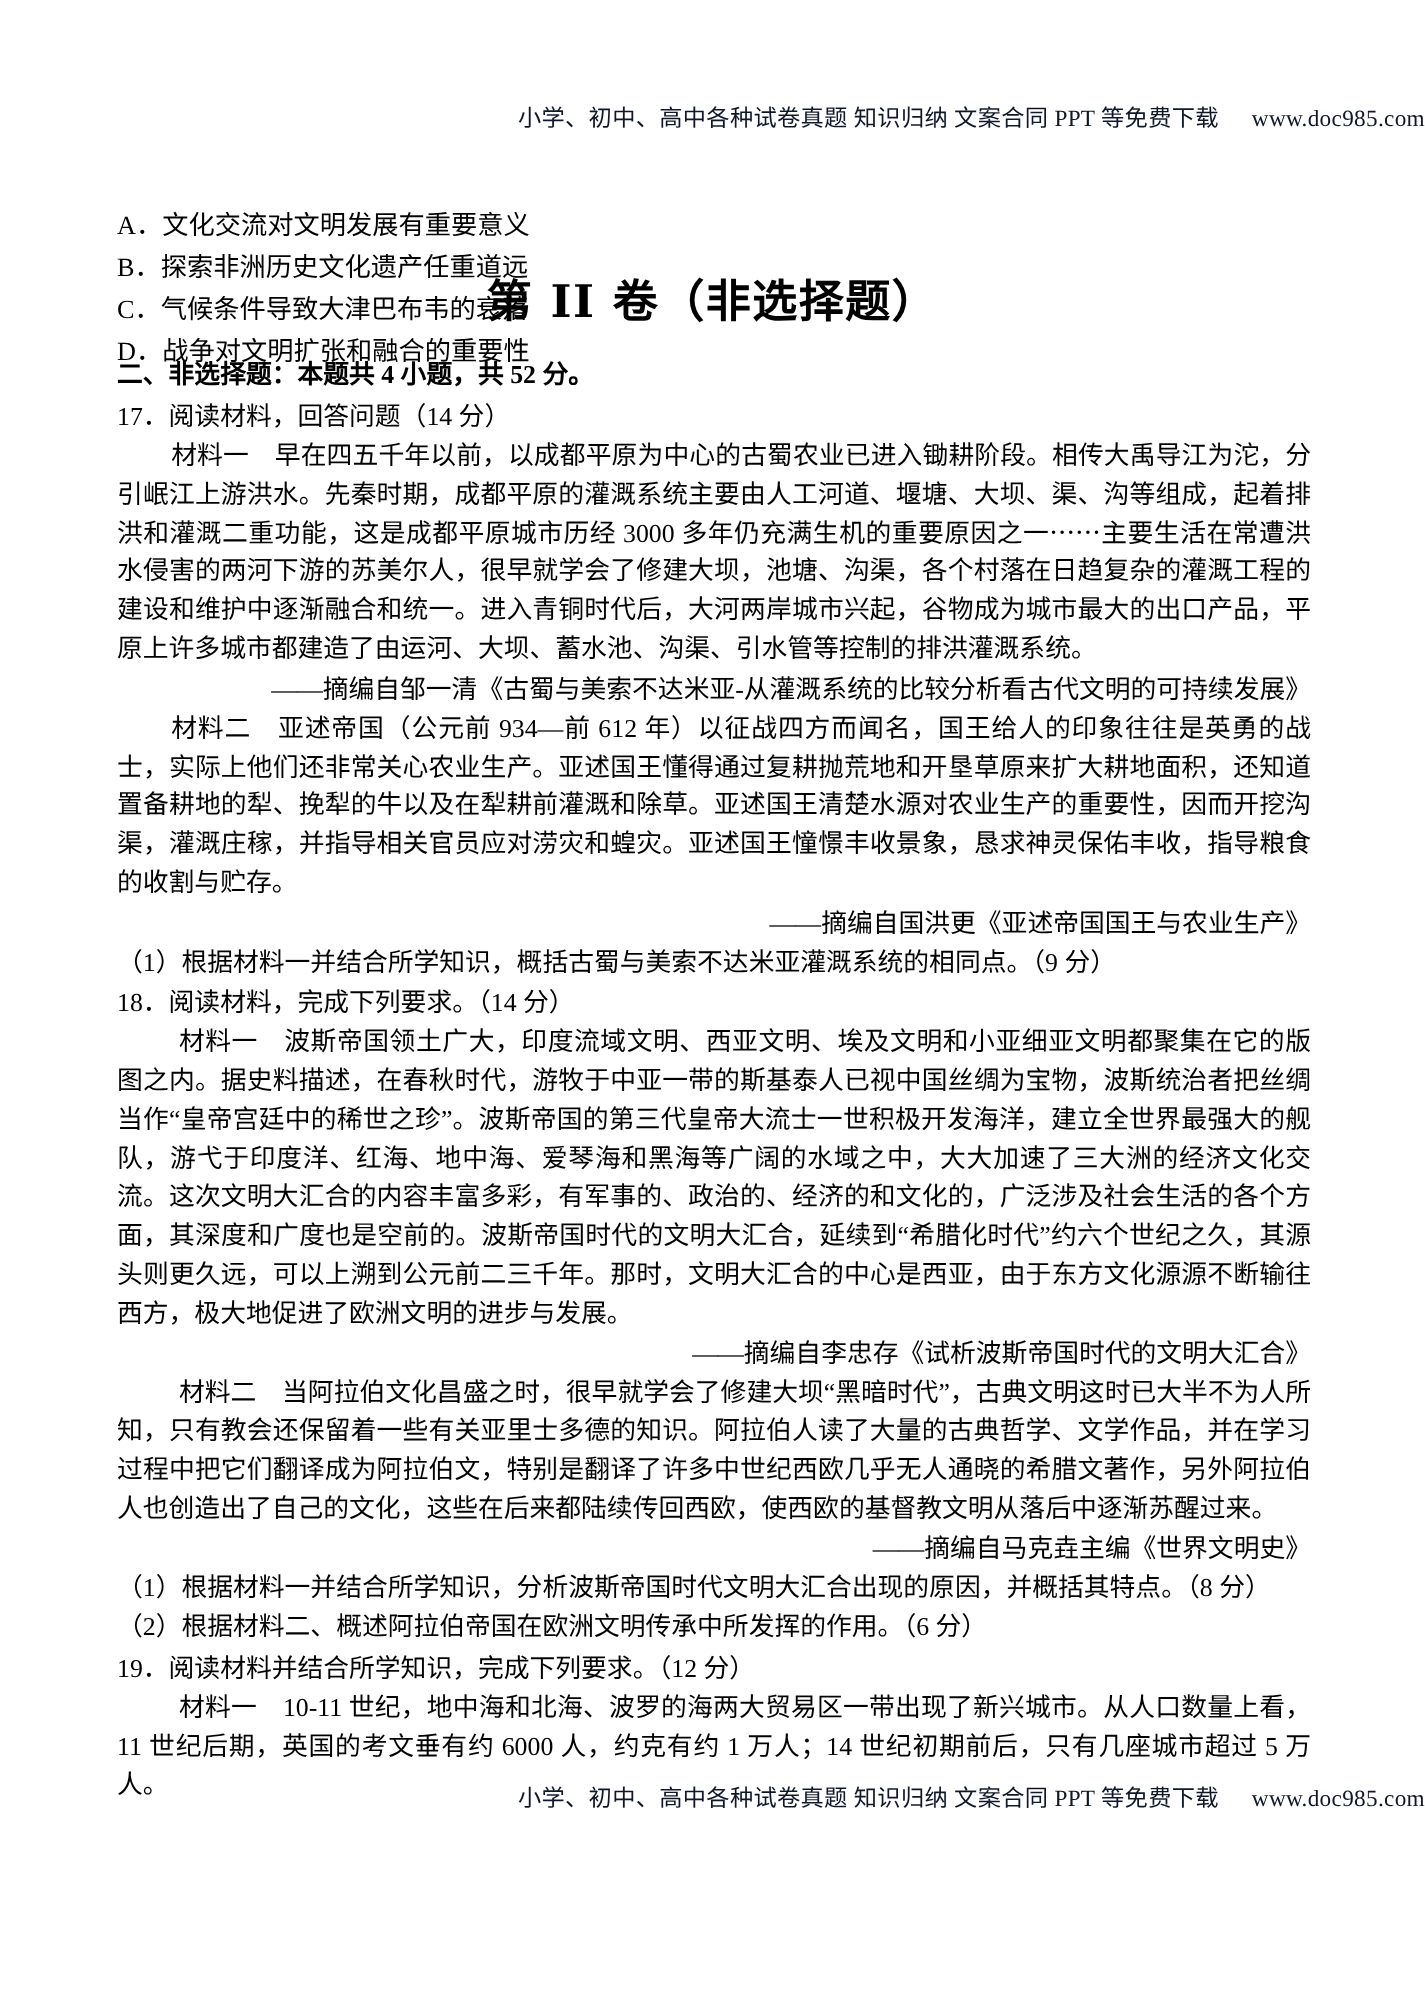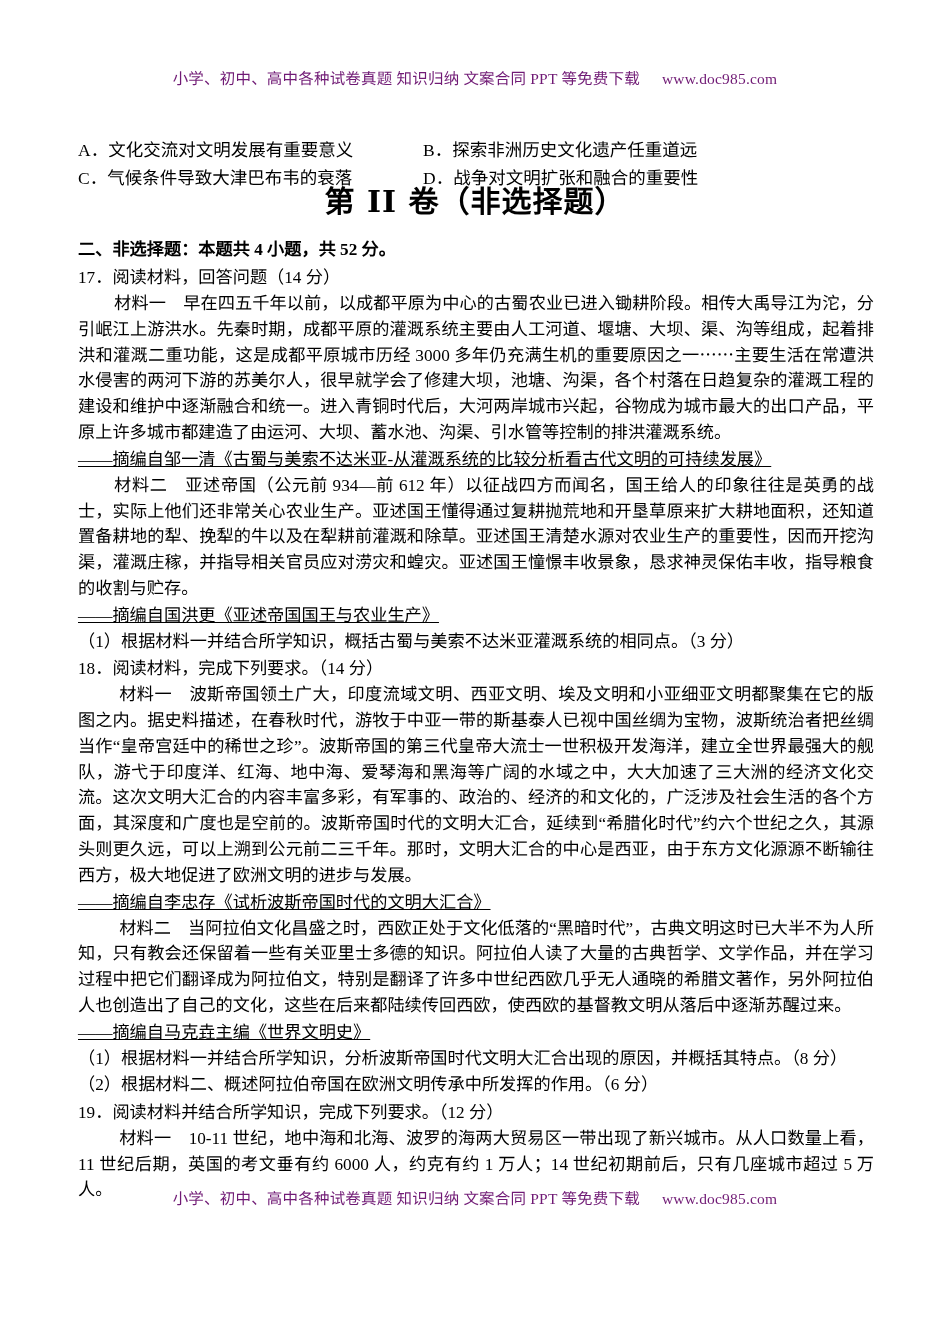--- a/index.html
+++ b/index.html
@@ -20,24 +20,24 @@
     background: #ffffff;
     box-sizing: border-box;
     overflow: hidden;
   }
 
   
   .watermark {
     position: absolute;
     left: 0;
     width: 950px;
-    text-align: center;
+    text-align: right;
     font-family: "Liberation Serif", "DejaVu Serif", serif;
     font-size: 15.5px;
-    color: #701a75;
+    color: #0f172a;
     letter-spacing: 0.2px;
     white-space: nowrap;
   }
   .watermark .wm-url {
     margin-left: 22px;
     font-family: "Liberation Serif", "DejaVu Serif", serif;
   }
   .watermark-top { top: 66px; }
   .watermark-bottom { top: 1186px; }
 
@@ -46,20 +46,21 @@
     position: absolute;
     left: 78px;
     top: 136px;
     width: 794px;
     font-size: 17.5px;
     line-height: 28px;
   }
   .opt-row {
     display: flex;
     white-space: nowrap;
+    flex-direction: column;
   }
   .opt-cell {
     display: block;
   }
   .opt-cell.left { width: 345px; }
   .opt-label {
     font-family: "Liberation Serif", "DejaVu Serif", serif;
   }
 
   
@@ -100,23 +101,23 @@
     white-space: nowrap;
   }
   .material {
     text-align: justify;
     text-justify: inter-ideograph;
     text-indent: 2.1em;
     line-height: 25.8px;
   }
   .material.indent-wide { text-indent: 2.4em; }
   .source {
+    text-align: right;
     line-height: 27px;
     white-space: nowrap;
-    text-decoration: underline;
   }
   .sub-q {
     line-height: 26.5px;
     white-space: nowrap;
   }
 </style>
 </head>
 <body>
 
 <div class="page">
@@ -140,26 +141,26 @@
 
   <div class="body-flow">
 
     <p class="sec-head">二、非选择题：本题共 4 小题，共 52 分。</p>
 
     <p class="q-line">17．阅读材料，回答问题（14 分）</p>
     <p class="material">材料一　早在四五千年以前，以成都平原为中心的古蜀农业已进入锄耕阶段。相传大禹导江为沱，分引岷江上游洪水。先秦时期，成都平原的灌溉系统主要由人工河道、堰塘、大坝、渠、沟等组成，起着排洪和灌溉二重功能，这是成都平原城市历经 3000 多年仍充满生机的重要原因之一⋯⋯主要生活在常遭洪水侵害的两河下游的苏美尔人，很早就学会了修建大坝，池塘、沟渠，各个村落在日趋复杂的灌溉工程的建设和维护中逐渐融合和统一。进入青铜时代后，大河两岸城市兴起，谷物成为城市最大的出口产品，平原上许多城市都建造了由运河、大坝、蓄水池、沟渠、引水管等控制的排洪灌溉系统。</p>
     <p class="source">——摘编自邹一清《古蜀与美索不达米亚-从灌溉系统的比较分析看古代文明的可持续发展》</p>
     <p class="material">材料二　亚述帝国（公元前 934—前 612 年）以征战四方而闻名，国王给人的印象往往是英勇的战士，实际上他们还非常关心农业生产。亚述国王懂得通过复耕抛荒地和开垦草原来扩大耕地面积，还知道置备耕地的犁、挽犁的牛以及在犁耕前灌溉和除草。亚述国王清楚水源对农业生产的重要性，因而开挖沟渠，灌溉庄稼，并指导相关官员应对涝灾和蝗灾。亚述国王憧憬丰收景象，恳求神灵保佑丰收，指导粮食的收割与贮存。</p>
     <p class="source">——摘编自国洪更《亚述帝国国王与农业生产》</p>
-    <p class="sub-q">（1）根据材料一并结合所学知识，概括古蜀与美索不达米亚灌溉系统的相同点。（3 分）</p>
+    <p class="sub-q">（1）根据材料一并结合所学知识，概括古蜀与美索不达米亚灌溉系统的相同点。（9 分）</p>
 
     <p class="q-line">18．阅读材料，完成下列要求。（14 分）</p>
     <p class="material indent-wide">材料一　波斯帝国领土广大，印度流域文明、西亚文明、埃及文明和小亚细亚文明都聚集在它的版图之内。据史料描述，在春秋时代，游牧于中亚一带的斯基泰人已视中国丝绸为宝物，波斯统治者把丝绸当作“皇帝宫廷中的稀世之珍”。波斯帝国的第三代皇帝大流士一世积极开发海洋，建立全世界最强大的舰队，游弋于印度洋、红海、地中海、爱琴海和黑海等广阔的水域之中，大大加速了三大洲的经济文化交流。这次文明大汇合的内容丰富多彩，有军事的、政治的、经济的和文化的，广泛涉及社会生活的各个方面，其深度和广度也是空前的。波斯帝国时代的文明大汇合，延续到“希腊化时代”约六个世纪之久，其源头则更久远，可以上溯到公元前二三千年。那时，文明大汇合的中心是西亚，由于东方文化源源不断输往西方，极大地促进了欧洲文明的进步与发展。</p>
     <p class="source">——摘编自李忠存《试析波斯帝国时代的文明大汇合》</p>
-    <p class="material indent-wide">材料二　当阿拉伯文化昌盛之时，西欧正处于文化低落的“黑暗时代”，古典文明这时已大半不为人所知，只有教会还保留着一些有关亚里士多德的知识。阿拉伯人读了大量的古典哲学、文学作品，并在学习过程中把它们翻译成为阿拉伯文，特别是翻译了许多中世纪西欧几乎无人通晓的希腊文著作，另外阿拉伯人也创造出了自己的文化，这些在后来都陆续传回西欧，使西欧的基督教文明从落后中逐渐苏醒过来。</p>
+    <p class="material indent-wide">材料二　当阿拉伯文化昌盛之时，很早就学会了修建大坝“黑暗时代”，古典文明这时已大半不为人所知，只有教会还保留着一些有关亚里士多德的知识。阿拉伯人读了大量的古典哲学、文学作品，并在学习过程中把它们翻译成为阿拉伯文，特别是翻译了许多中世纪西欧几乎无人通晓的希腊文著作，另外阿拉伯人也创造出了自己的文化，这些在后来都陆续传回西欧，使西欧的基督教文明从落后中逐渐苏醒过来。</p>
     <p class="source">——摘编自马克垚主编《世界文明史》</p>
     <p class="sub-q">（1）根据材料一并结合所学知识，分析波斯帝国时代文明大汇合出现的原因，并概括其特点。（8 分）</p>
     <p class="sub-q">（2）根据材料二、概述阿拉伯帝国在欧洲文明传承中所发挥的作用。（6 分）</p>
 
     <p class="q-line">19．阅读材料并结合所学知识，完成下列要求。（12 分）</p>
     <p class="material indent-wide">材料一　10-11 世纪，地中海和北海、波罗的海两大贸易区一带出现了新兴城市。从人口数量上看，11 世纪后期，英国的考文垂有约 6000 人，约克有约 1 万人；14 世纪初期前后，只有几座城市超过 5 万人。</p>
 
   </div>
 
   <div class="watermark watermark-bottom">

